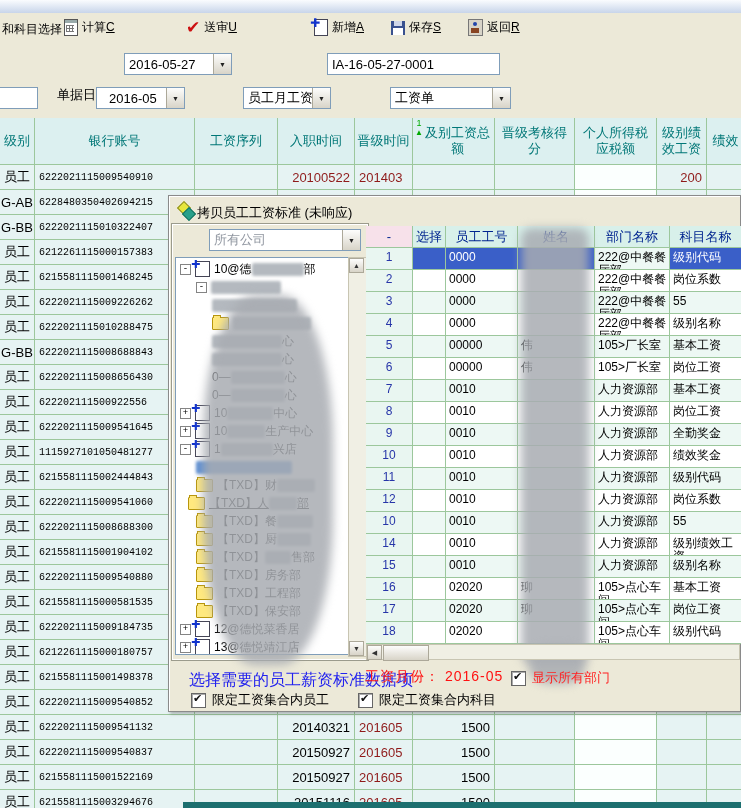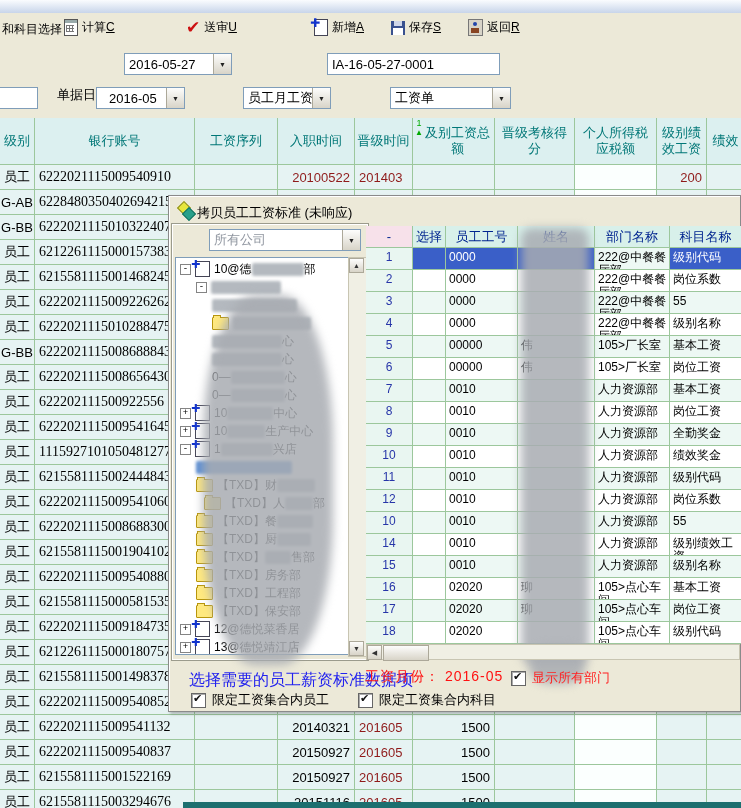--- a/index.html
+++ b/index.html
@@ -30,21 +30,21 @@
   .combo .val{flex:1;padding-left:4px;font-size:13px;white-space:nowrap;overflow:hidden;}
   .combo .arrowbtn{width:17px;align-self:stretch;background:linear-gradient(#FDFDFC,#D8D4C8);border-left:1px solid #ACA899;
     display:flex;align-items:center;justify-content:center;font-size:7px;color:#222;}
   .inputbox{position:absolute;background:#fff;border:1px solid #7F9DB9;box-sizing:border-box;display:flex;align-items:center;padding-left:4px;font-size:13px;}
   
   #main-grid{left:0;top:118px;width:741px;height:690px;overflow:hidden;background:#E6F3F3;}
   .gh{position:absolute;box-sizing:border-box;background:#DCF0F0;color:#077;border-right:1px solid #9CC79C;border-bottom:1px solid #9CC79C;
     display:flex;align-items:center;justify-content:center;text-align:center;font-size:13px;line-height:16px;padding:0 2px;}
   .gc{position:absolute;box-sizing:border-box;background:#E6F3F3;border-right:1px solid #9CC79C;border-bottom:1px solid #9CC79C;
     font-size:13px;display:flex;align-items:center;overflow:hidden;white-space:nowrap;}
-  .gc.num{font-family:Liberation Serif, serif;font-size:14px;padding-left:4px;}
+  .gc.num{font-family:Liberation Mono, monospace;font-size:10px;padding-left:4px;}
   .gc.center{justify-content:center;}
   .gc.right{justify-content:flex-end;padding-right:4px;}
   .gc.leftpad{padding-left:4px;}
   .gc.white{background:#FBFFFE;}
   .red{color:#8F1A1A;}
   .sortmark{position:absolute;left:2px;top:1px;color:#0A0;font-size:9px;line-height:9px;}
   .sortmark .tri{font-size:8px;}
   
   #dialog{left:168px;top:195px;width:573px;height:517px;background:#ECE9D8;border:1px solid #8A8A8A;
     box-shadow:inset 1px 1px 0 #FFFFFF, 2px 2px 3px rgba(60,60,60,.35);box-sizing:border-box;}
@@ -501,21 +501,21 @@
             <span>兴店</span>
           </div>
           <div class="titem sel" style="top: 200px; left: 20px;">
             <span class="blurblock" style="width: 96px;"></span>
           </div>
           <div class="titem" style="top: 218px; left: 20px;">
             <span class="ico-folder"></span>
             <span>【TXD】财</span>
             <span class="blurblock" style="width: 38px;"></span>
           </div>
-          <div class="titem" style="top: 236px; left: 28px;">
+          <div class="titem" style="top: 236px; left: 12px; text-decoration: underline;">
             <span class="ico-folder"></span>
             <span>【TXD】人</span>
             <span class="blurblock" style="width: 28px;"></span>
             <span>部</span>
           </div>
           <div class="titem" style="top: 254px; left: 20px;">
             <span class="ico-folder"></span>
             <span>【TXD】餐</span>
             <span class="blurblock" style="width: 36px;"></span>
           </div>

